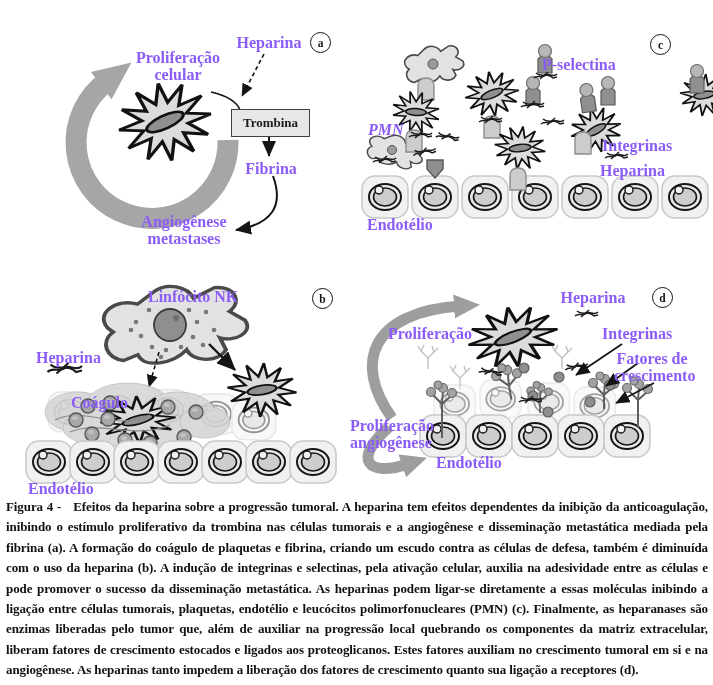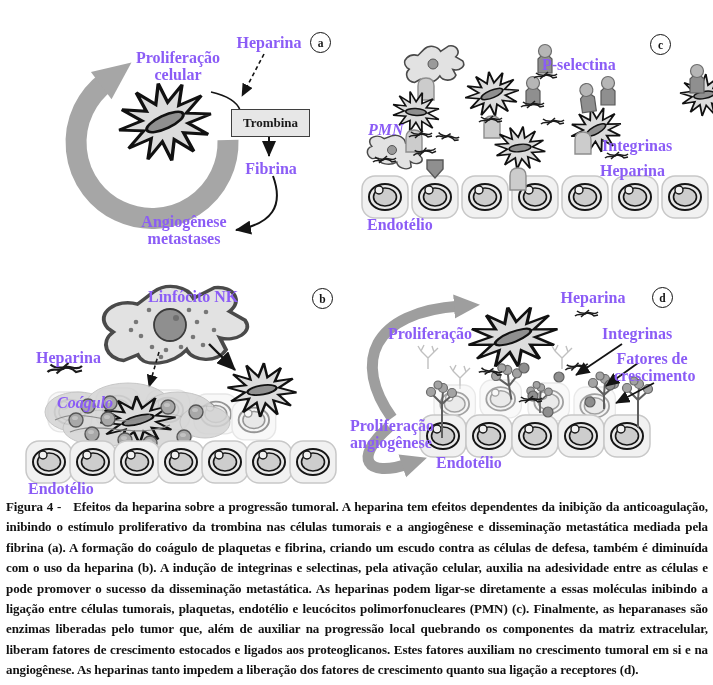--- a/index.html
+++ b/index.html
@@ -277,21 +277,21 @@
   <div class="letter" style="left:650px;top:34px;">c</div>
   <div class="lbl ta-l" style="left:542px;top:57px;width:80px;">P-selectina</div>
   <div class="lbl ta-l" style="left:368px;top:122px;width:40px;font-style:italic;">PMN</div>
   <div class="lbl ta-l" style="left:602px;top:138px;width:70px;">Integrinas</div>
   <div class="lbl ta-l" style="left:600px;top:163px;width:64px;">Heparina</div>
   <div class="lbl ta-l" style="left:367px;top:217px;width:72px;">Endotélio</div>
 
   <div class="letter" style="left:312px;top:288px;">b</div>
   <div class="lbl ta-l" style="left:148px;top:289px;width:96px;">Linfócito NK</div>
   <div class="lbl ta-l" style="left:36px;top:350px;width:64px;">Heparina</div>
-  <div class="lbl ta-l" style="left:57px;top:395px;width:60px;font-style:italic;">Coágulo</div>
+  <div class="lbl ta-l" style="left:71px;top:395px;width:60px;">Coágulo</div>
   <div class="lbl ta-l" style="left:28px;top:481px;width:72px;">Endotélio</div>
 
   <div class="letter" style="left:652px;top:287px;">d</div>
   <div class="lbl" style="left:560px;top:290px;width:66px;">Heparina</div>
   <div class="lbl ta-l" style="left:602px;top:326px;width:80px;">Integrinas</div>
   <div class="lbl" style="left:614px;top:351px;width:76px;">Fatores de
 crescimento</div>
   <div class="lbl ta-l" style="left:388px;top:326px;width:84px;">Proliferação</div>
   <div class="lbl" style="left:350px;top:418px;width:80px;">Proliferação
 angiogênese</div>

